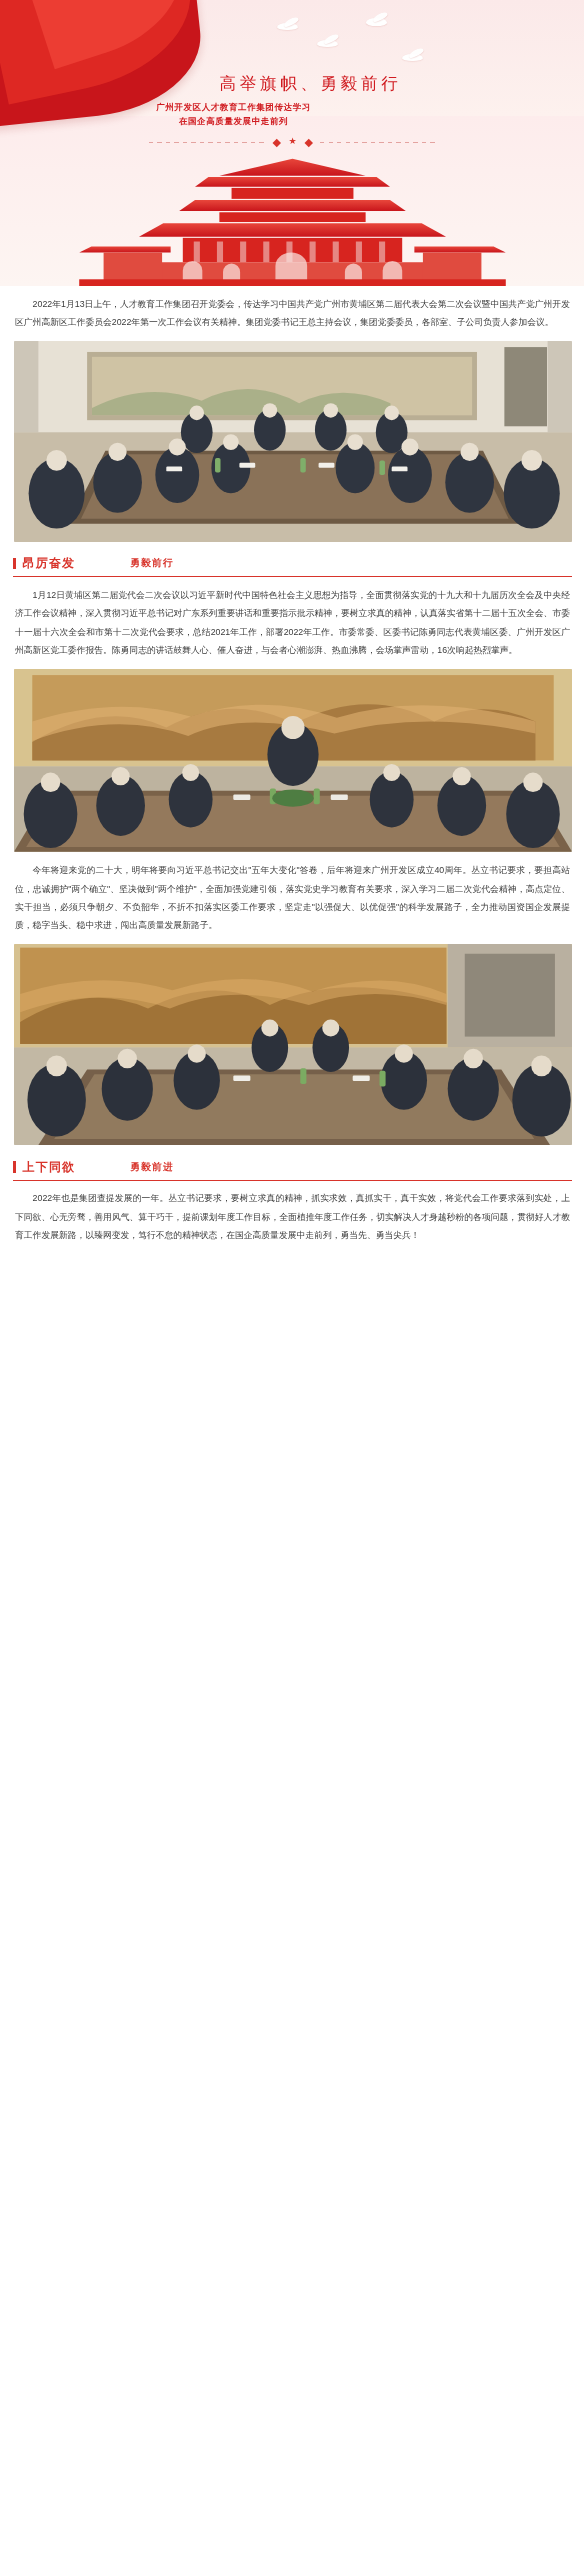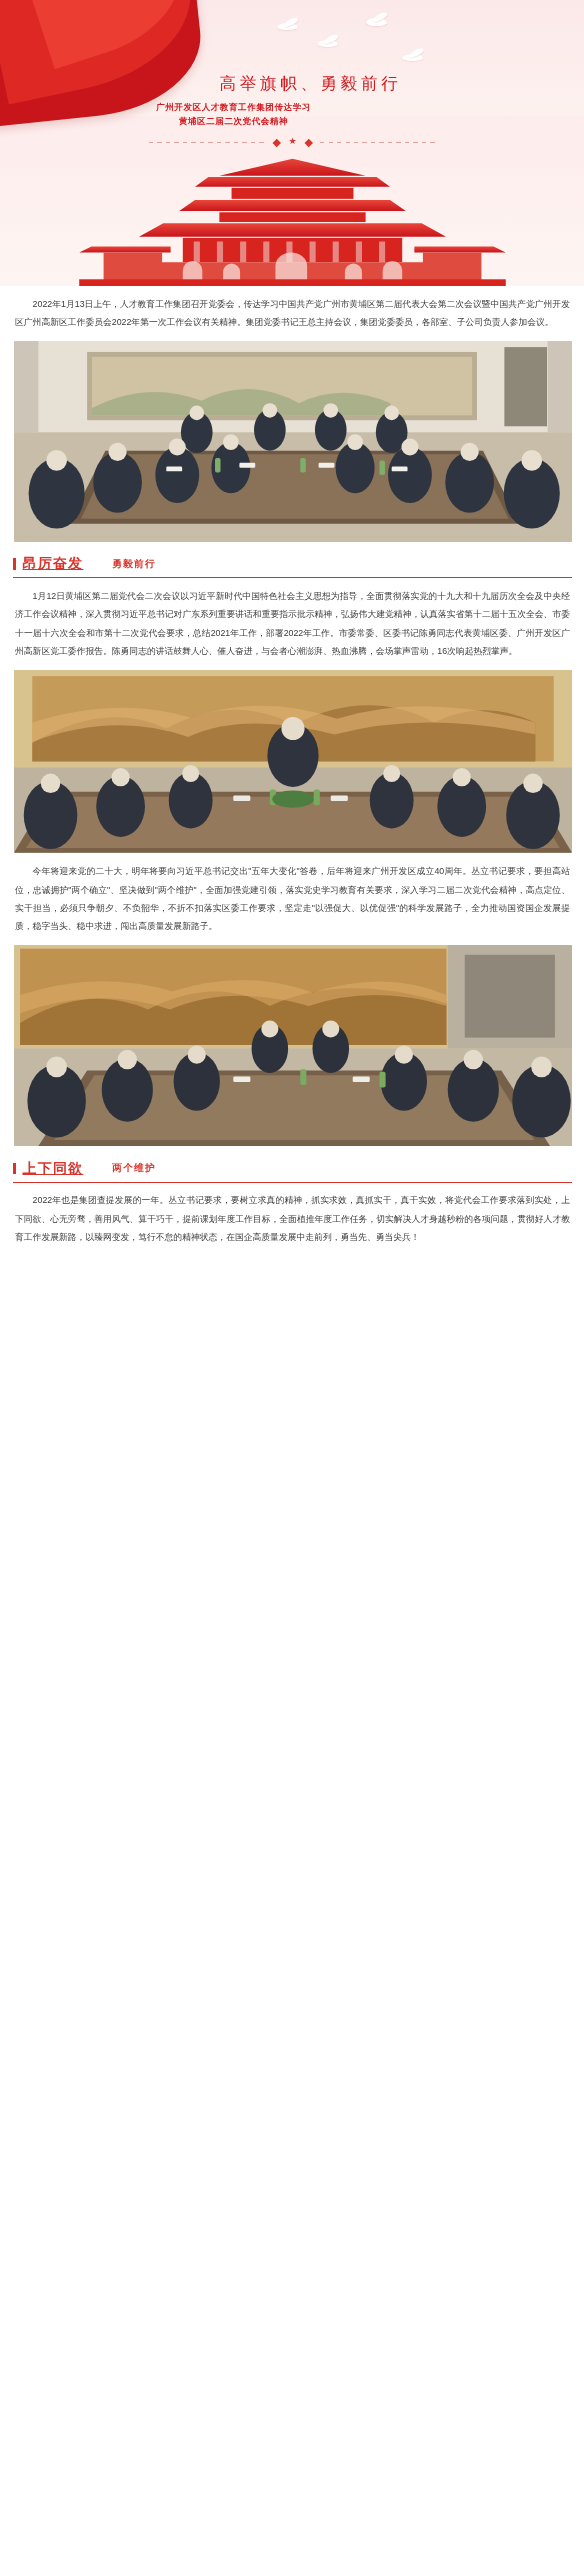--- a/index.html
+++ b/index.html
@@ -111,25 +111,25 @@
   .sec-head{
     margin:13.4px 13.4px 2.4px 13.4px;
     display:flex;align-items:center;gap:0;
     border-bottom:1.2px solid #d8342b;
     padding-bottom:4.3px;
   }
   .sec-bar{
     width:3px;height:11.6px;background:#d8342b;margin-right:6.1px;flex:0 0 auto;
   }
   .sec-t1{
-    font-size:14px;font-weight:bold;color:#d8342b;letter-spacing:1.2px;text-decoration:underline;
+    font-size:12px;font-weight:bold;color:#d8342b;letter-spacing:1.2px;
   }
   .sec-gap{width:29px;}
   .sec-t2{
-    font-size:9.7px;font-weight:bold;color:#d8342b;letter-spacing:1.2px;
+    font-size:9.7px;font-weight:bold;color:#d8342b;letter-spacing:1.2px;margin-left:26px;
   }
 </style>
 </head>
 <body>
 
 <div class="page">
 
   <div class="hero">
     <div class="hero-topband"></div>
 
@@ -150,21 +150,21 @@
         <span class="w2"></span>
     </div>
     <div class="dove" style="top:54px;left:402px;">
       <span></span>
         <span class="w2"></span>
     </div>
 
     <div class="hero-title">高举旗帜、勇毅前行</div>
     <div class="hero-sub">
       <div>广州开发区人才教育工作集团传达学习</div>
-      <div>黄埔区二届二次党代会精神</div>
+      <div>在国企高质量发展中走前列</div>
     </div>
 
     <div class="divider-row">
       <div class="dash"></div>
       <div class="diamond"></div>
       <div class="star">★</div>
       <div class="diamond"></div>
       <div class="dash"></div>
     </div>
 
@@ -269,21 +269,21 @@
     </g>
   </svg>
 
   <div class="sec-head">
     <div class="sec-bar"></div>
     <span class="sec-t1">昂厉奋发</span>
     <span class="sec-gap"></span>
     <span class="sec-t2">勇毅前行</span>
   </div>
 
-  <p class="para">1月12日黄埔区第二届党代会二次会议以习近平新时代中国特色社会主义思想为指导，全面贯彻落实党的十九大和十九届历次全会及中央经济工作会议精神，深入贯彻习近平总书记对广东系列重要讲话和重要指示批示精神，弘扬伟大建党精神，认真落实省第十二届十五次全会、市委十一届十六次全会和市第十二次党代会要求，总结2021年工作，部署2022年工作。市委常委、区委书记陈勇同志代表黄埔区委、广州开发区广州高新区党工委作报告。陈勇同志的讲话鼓舞人心、催人奋进，与会者心潮澎湃、热血沸腾，会场掌声雷动，16次响起热烈掌声。</p>
+  <p class="para">1月12日黄埔区第二届党代会二次会议以习近平新时代中国特色社会主义思想为指导，全面贯彻落实党的十九大和十九届历次全会及中央经济工作会议精神，深入贯彻习近平总书记对广东系列重要讲话和重要指示批示精神，要树立求真的精神，认真落实省第十二届十五次全会、市委十一届十六次全会和市第十二次党代会要求，总结2021年工作，部署2022年工作。市委常委、区委书记陈勇同志代表黄埔区委、广州开发区广州高新区党工委作报告。陈勇同志的讲话鼓舞人心、催人奋进，与会者心潮澎湃、热血沸腾，会场掌声雷动，16次响起热烈掌声。</p>
 
   <svg class="photo" viewBox="0 0 916 300">
     <rect width="916" height="300" fill="#cfc6b4"></rect>
     <rect x="0" y="0" width="916" height="160" fill="#d8c38f"></rect>
     <rect x="30" y="10" width="856" height="140" fill="#c59b5a"></rect>
     <path d="M30 120 q120-70 220-24 q110-58 210-6 q120-62 230-4 q80-40 166 0 v64 h-826z" fill="#9c6f38" opacity=".75"></path>
     <path d="M30 86 q140-44 260-8 q120-40 240 2 q140-44 326 6 v20 q-180-40-330 0 q-150-38-240 4 q-120-42-256 8z" fill="#e0b071" opacity=".6"></path>
     <rect x="0" y="160" width="916" height="140" fill="#bdb39f"></rect>
     <path d="M60 200 L856 200 L916 300 L0 300 Z" fill="#7a6249"></path>
     <path d="M72 208 L844 208 L896 292 L20 292 Z" fill="#94795c"></path>
@@ -357,19 +357,19 @@
     <g fill="#7bab62">
       <rect x="470" y="204" width="10" height="26" rx="3"></rect>
       <rect x="600" y="208" width="10" height="26" rx="3"></rect>
     </g>
   </svg>
 
   <div class="sec-head">
     <div class="sec-bar"></div>
     <span class="sec-t1">上下同欲</span>
     <span class="sec-gap"></span>
-    <span class="sec-t2">两个维护</span>
+    <span class="sec-t2">勇毅前进</span>
   </div>
 
   <p class="para">2022年也是集团查提发展的一年。丛立书记要求，要树立求真的精神，抓实求效，真抓实干，真干实效，将党代会工作要求落到实处，上下同欲、心无旁骛，善用风气、算干巧干，提前课划年度工作目标，全面植推年度工作任务，切实解决人才身越秒粉的各项问题，贯彻好人才教育工作发展新路，以臻网变发，笃行不怠的精神状态，在国企高质量发展中走前列，勇当先、勇当尖兵！</p>
 
 </div>
 
 
 </body></html>

